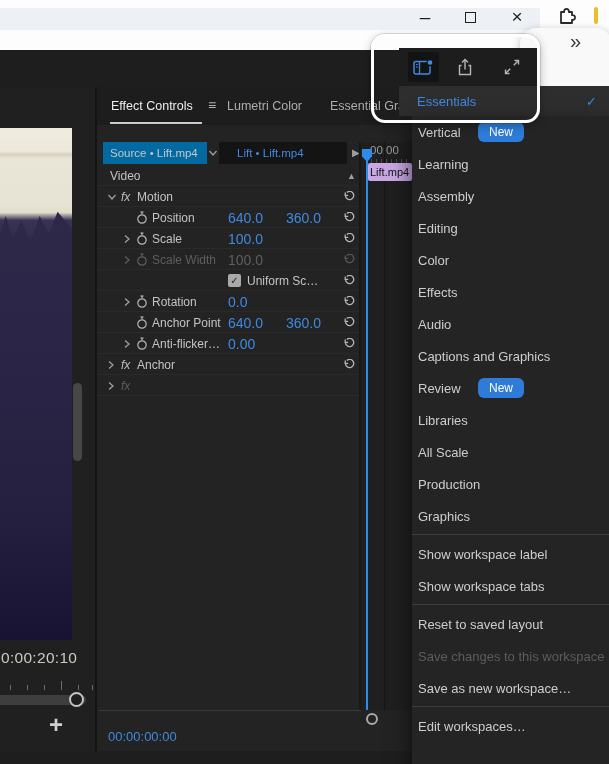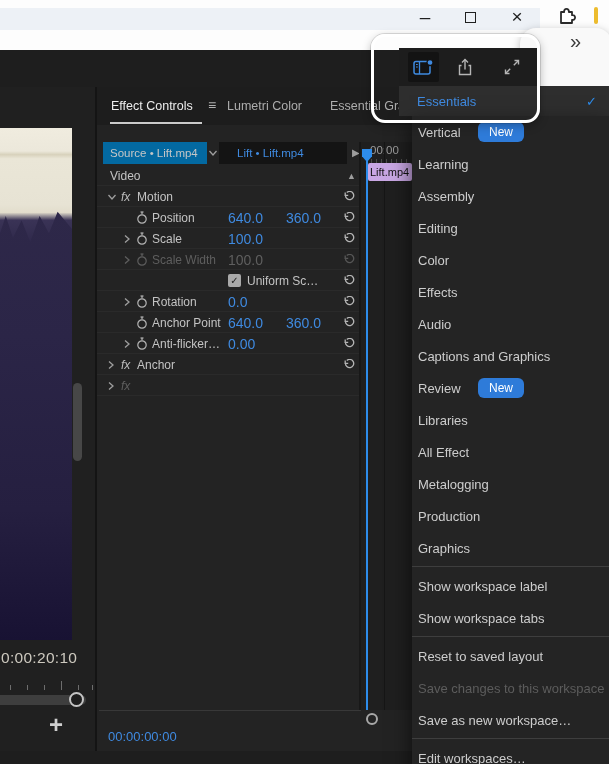--- a/index.html
+++ b/index.html
@@ -444,24 +444,21 @@
       <span>Captions and Graphics</span>
     </div>
   <div class="mi">
     <span>Review</span>
     <span class="badge">New</span>
   </div>
   <div class="mi">
       <span>Libraries</span>
     </div>
   <div class="mi">
-      <span>All Effect</span>
-    </div>
-  <div class="mi">
-      <span>Metalogging</span>
+      <span>All Scale</span>
     </div>
   <div class="mi">
       <span>Production</span>
     </div>
   <div class="mi">
       <span>Graphics</span>
     </div>
   <div class="msep"></div>
   <div class="mi">
       <span>Show workspace label</span>

